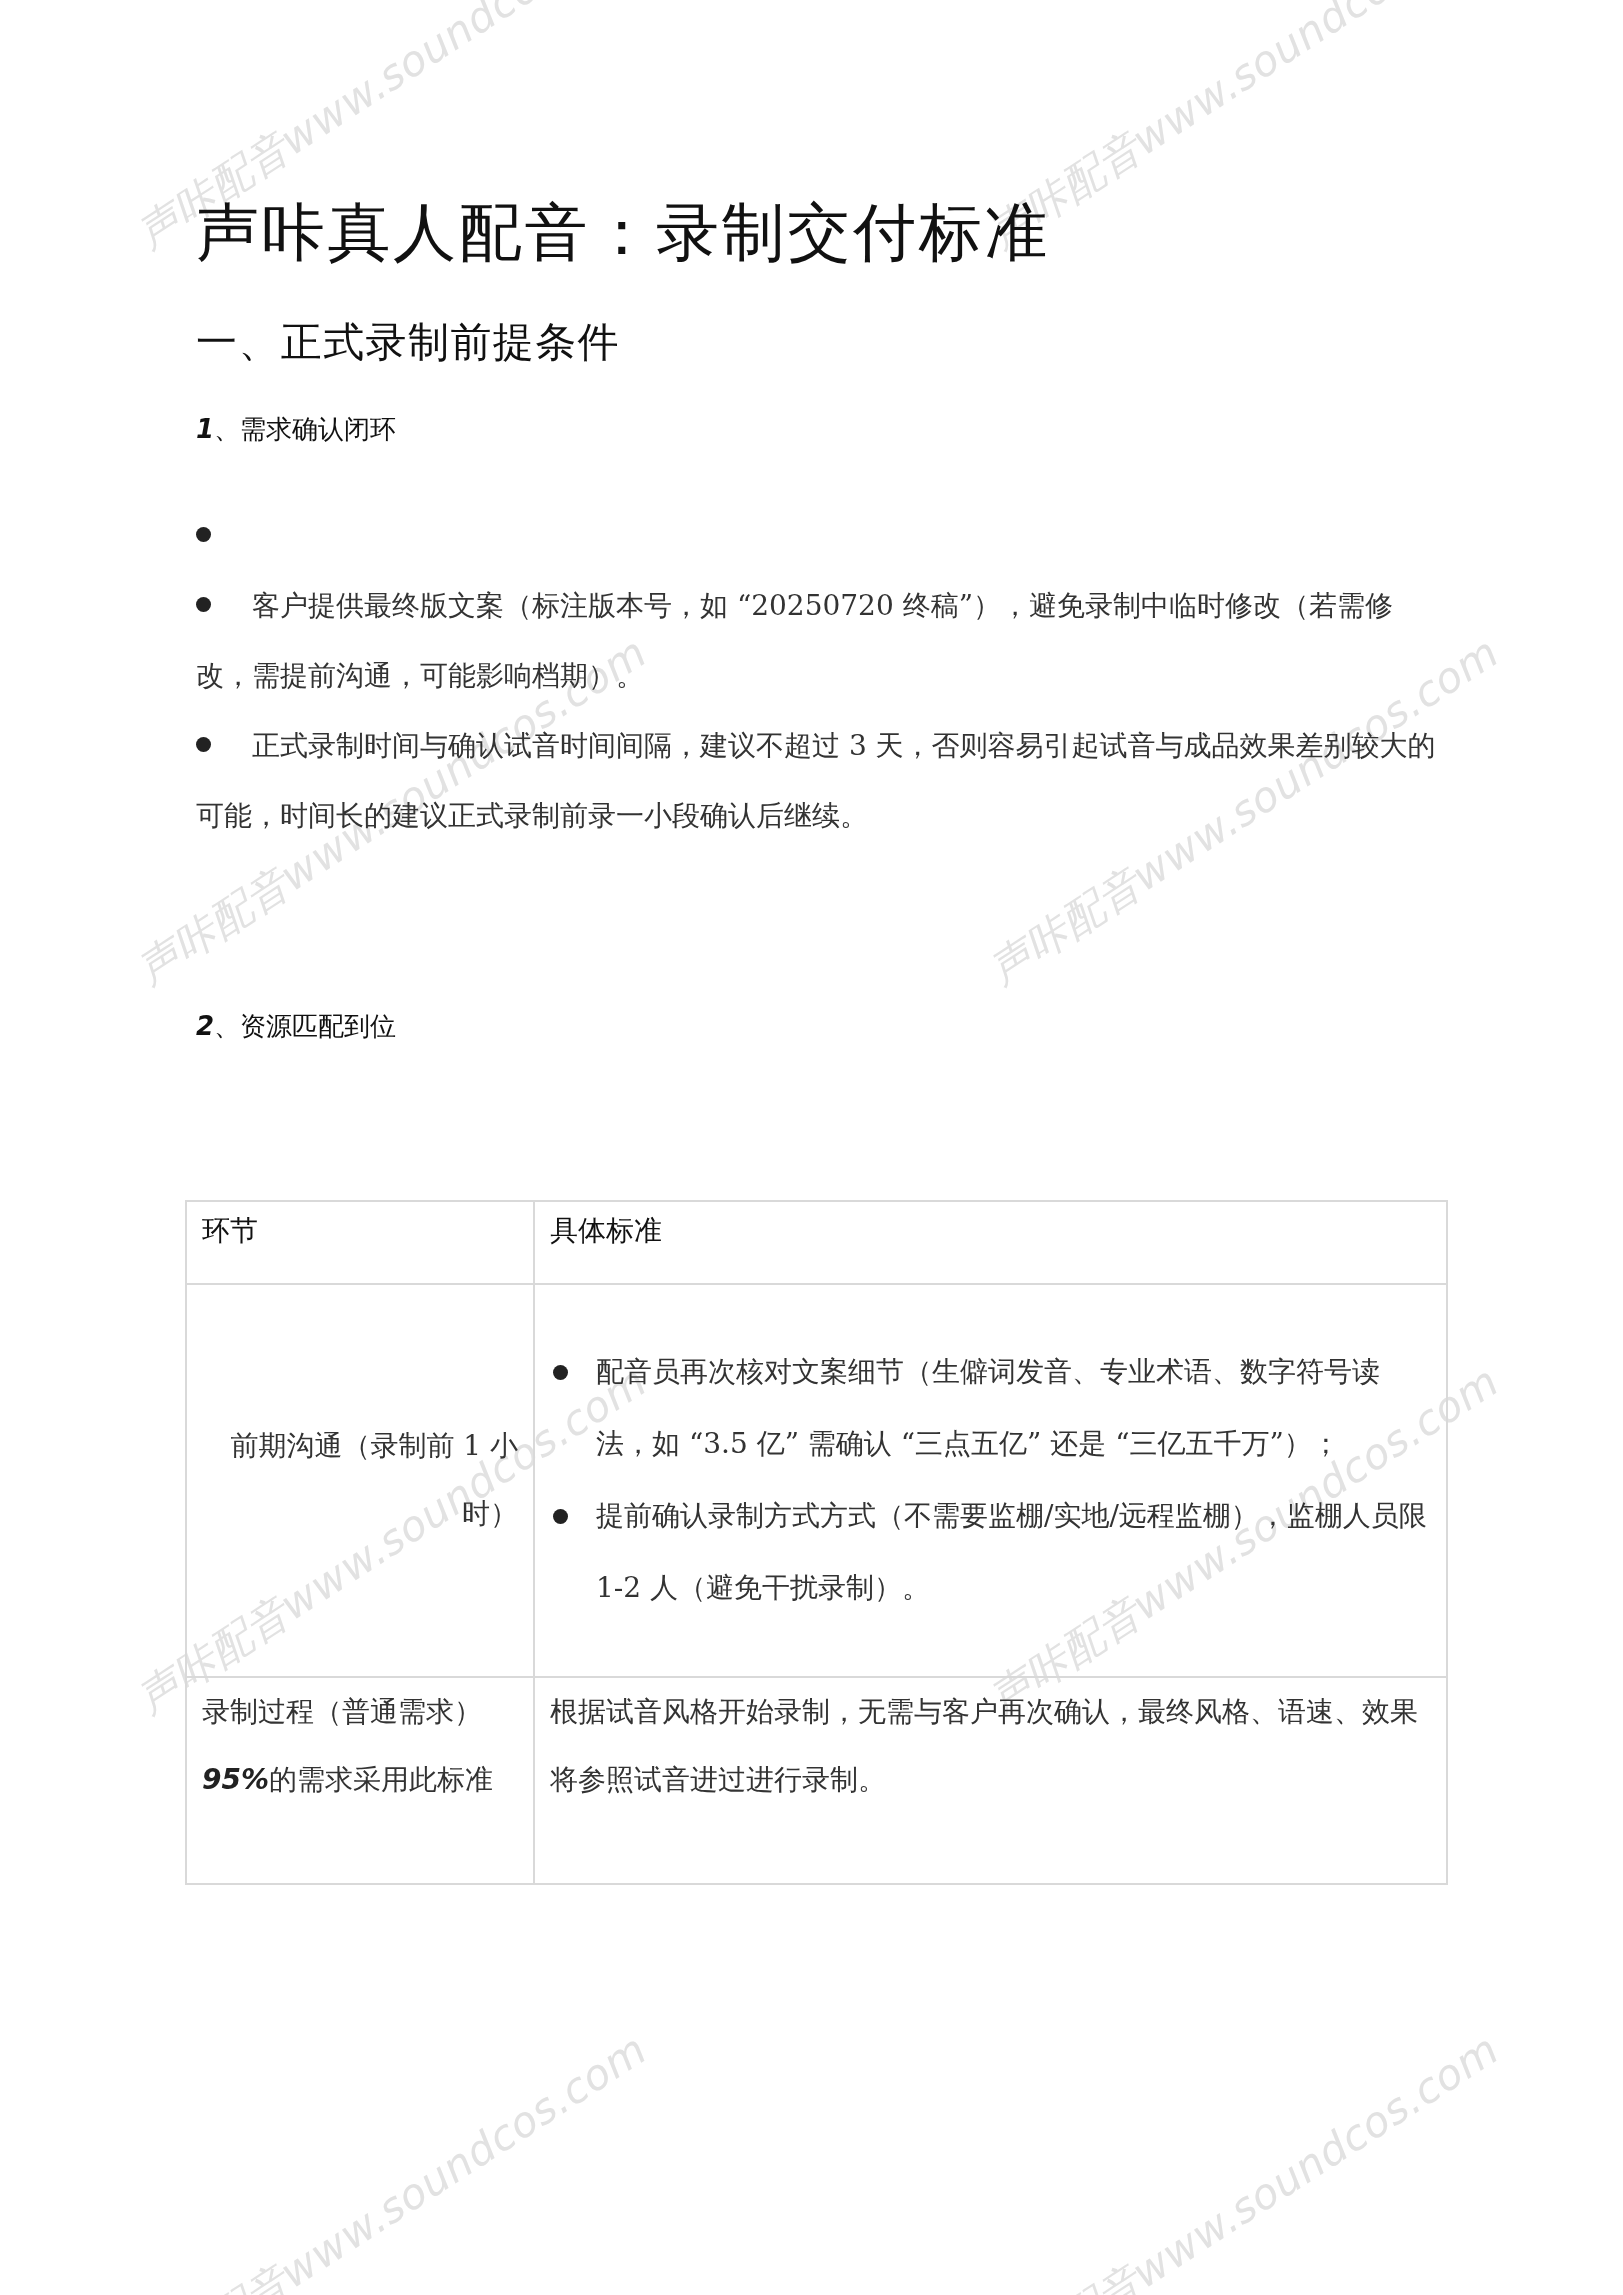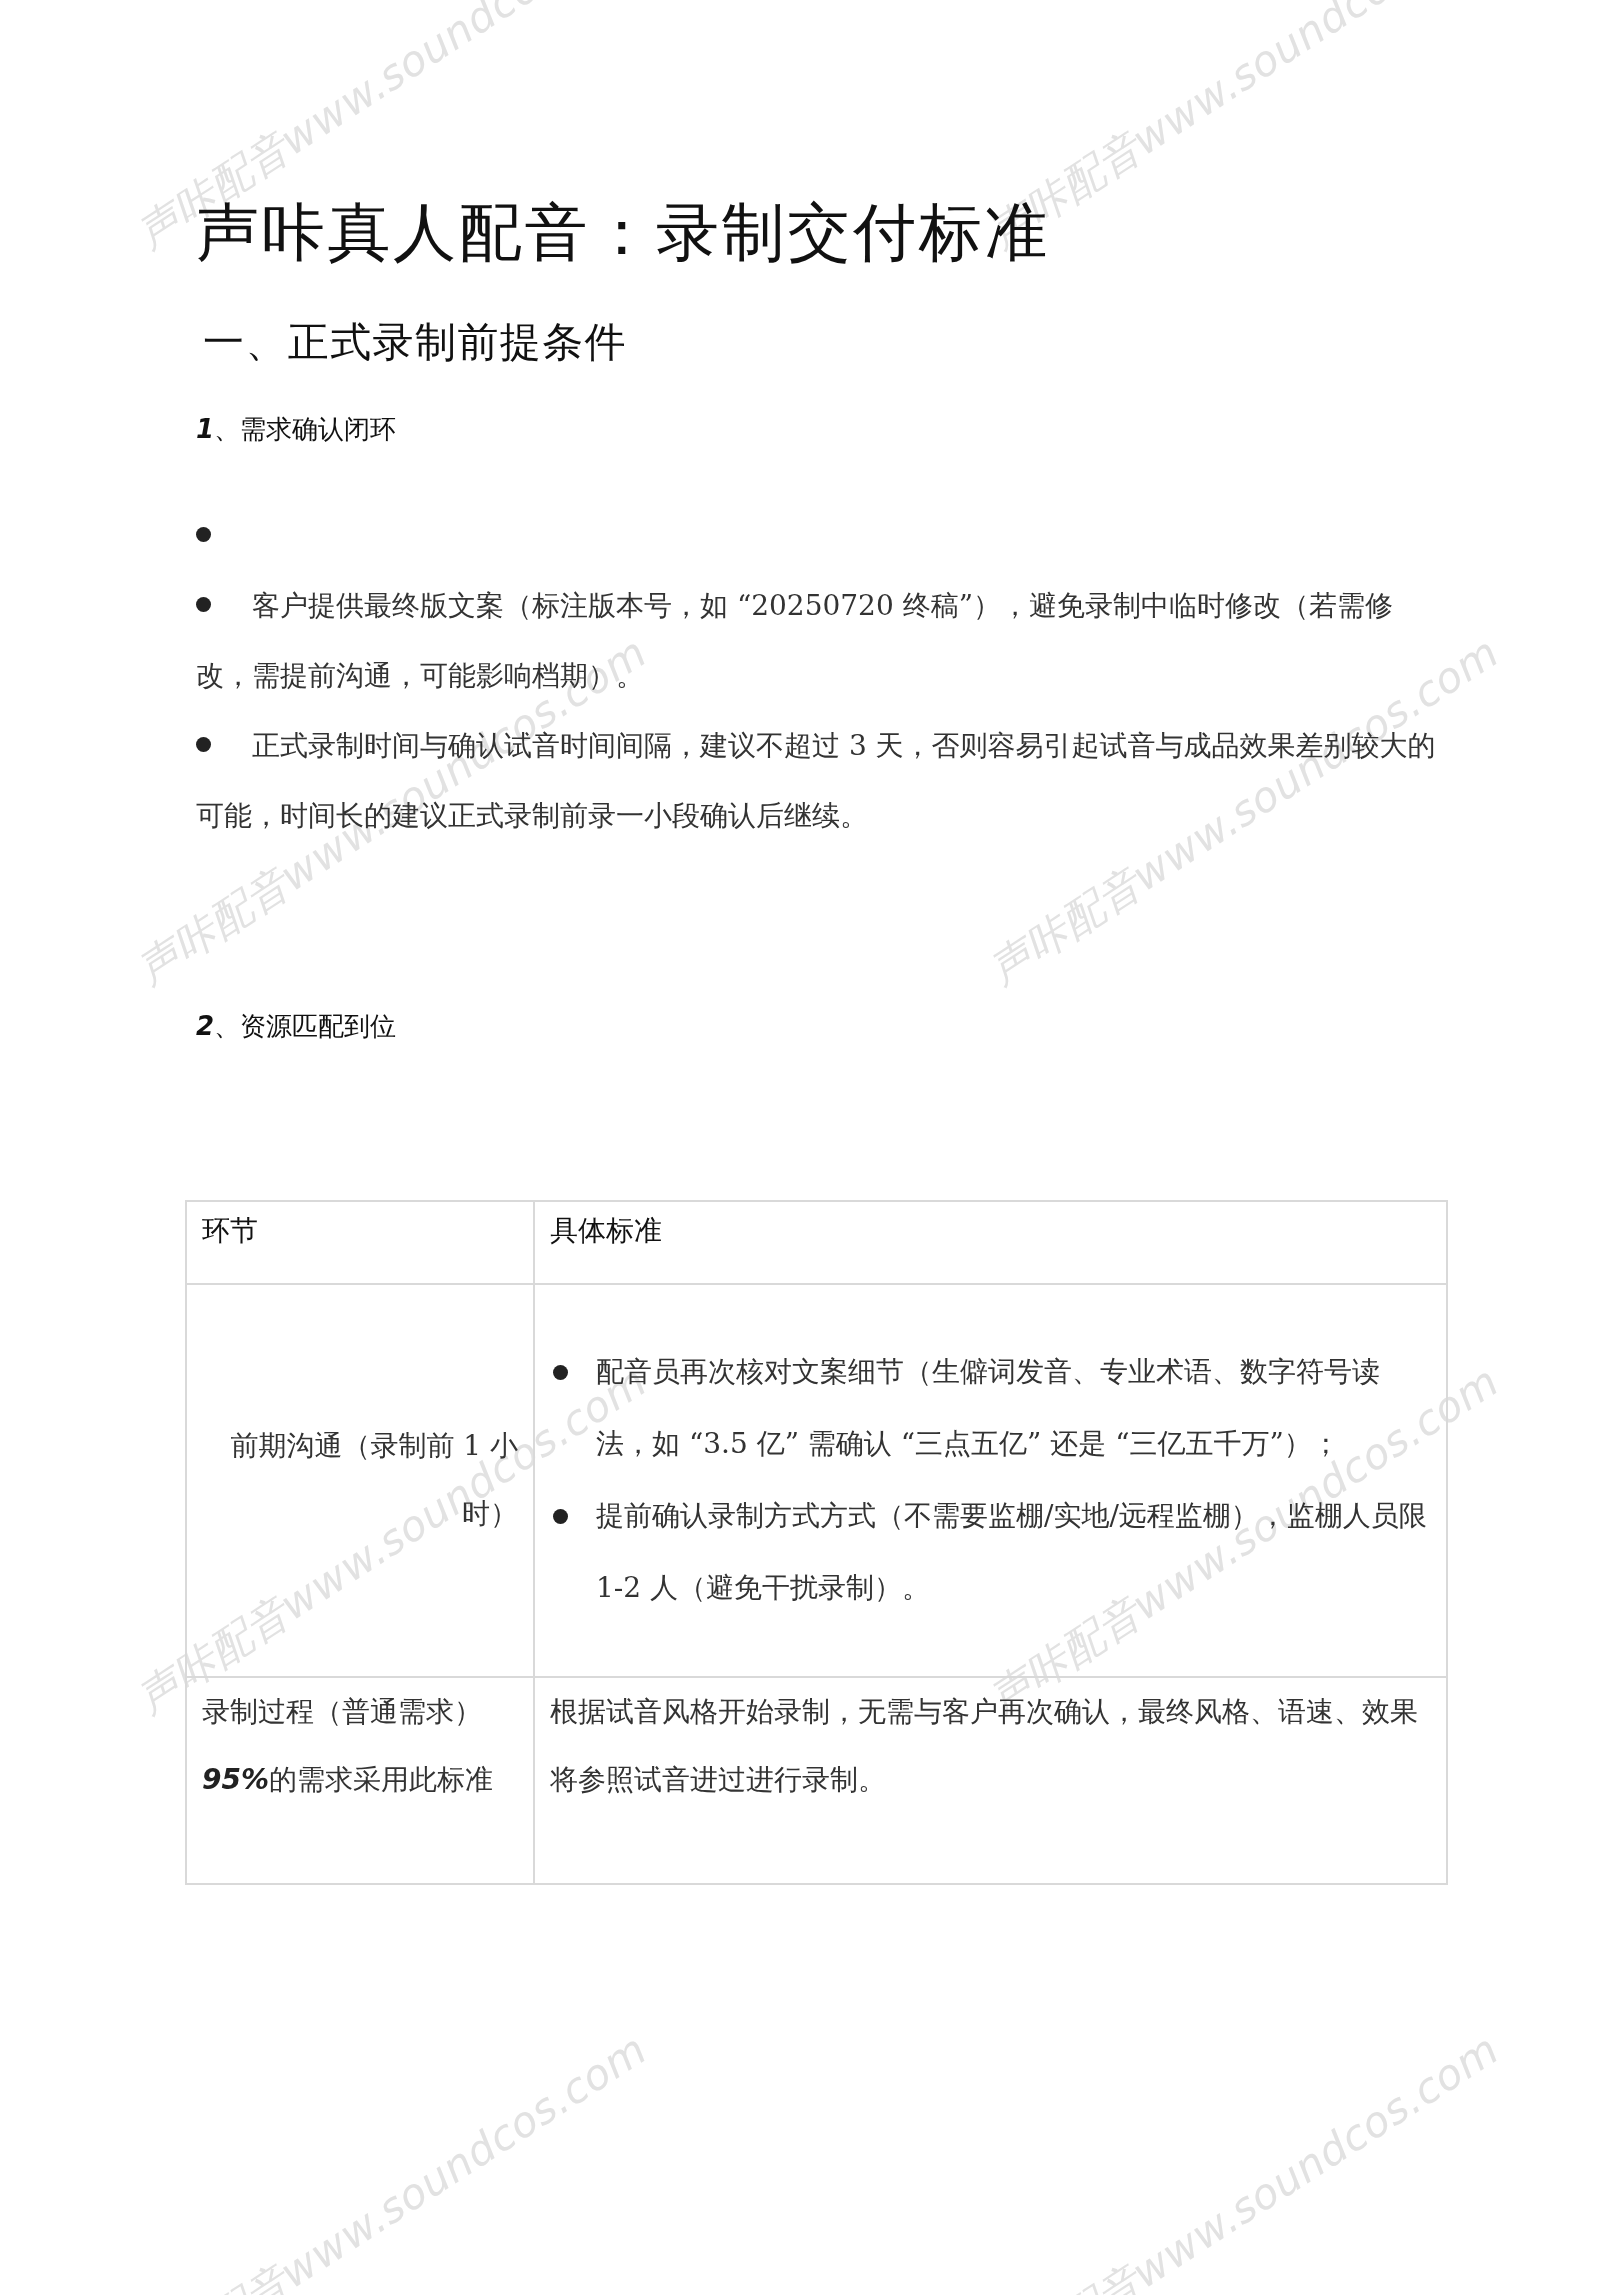--- a/index.html
+++ b/index.html
@@ -16,21 +16,21 @@
     font-size: 42px; white-space: nowrap; transform-origin: left bottom;
     transform: rotate(-33deg); letter-spacing: 0.7px; pointer-events: none;
     font-style: italic;
   }
 
   .title {
     position: absolute; left: 196px; top: 190px; font-size: 63px;
     color: #111111; letter-spacing: 2.7px; margin: 0; font-weight: normal;
   }
   .h2 {
-    position: absolute; left: 203px; top: 315px; font-size: 41px;
+    position: absolute; left: 196px; top: 315px; font-size: 41px;
     color: #111111; margin: 0; font-weight: normal; letter-spacing: 1.4px;
   }
   .h3 {
     position: absolute; left: 196px; top: 412px; font-size: 26px;
     color: #111111; margin: 0; font-weight: normal;
   }
   .h3 .num { font-family: "DejaVu Sans", sans-serif; font-style: italic; font-weight: bold; }
 
   .bullets {
     position: absolute; left: 196px; top: 501px; width: 1248px;

